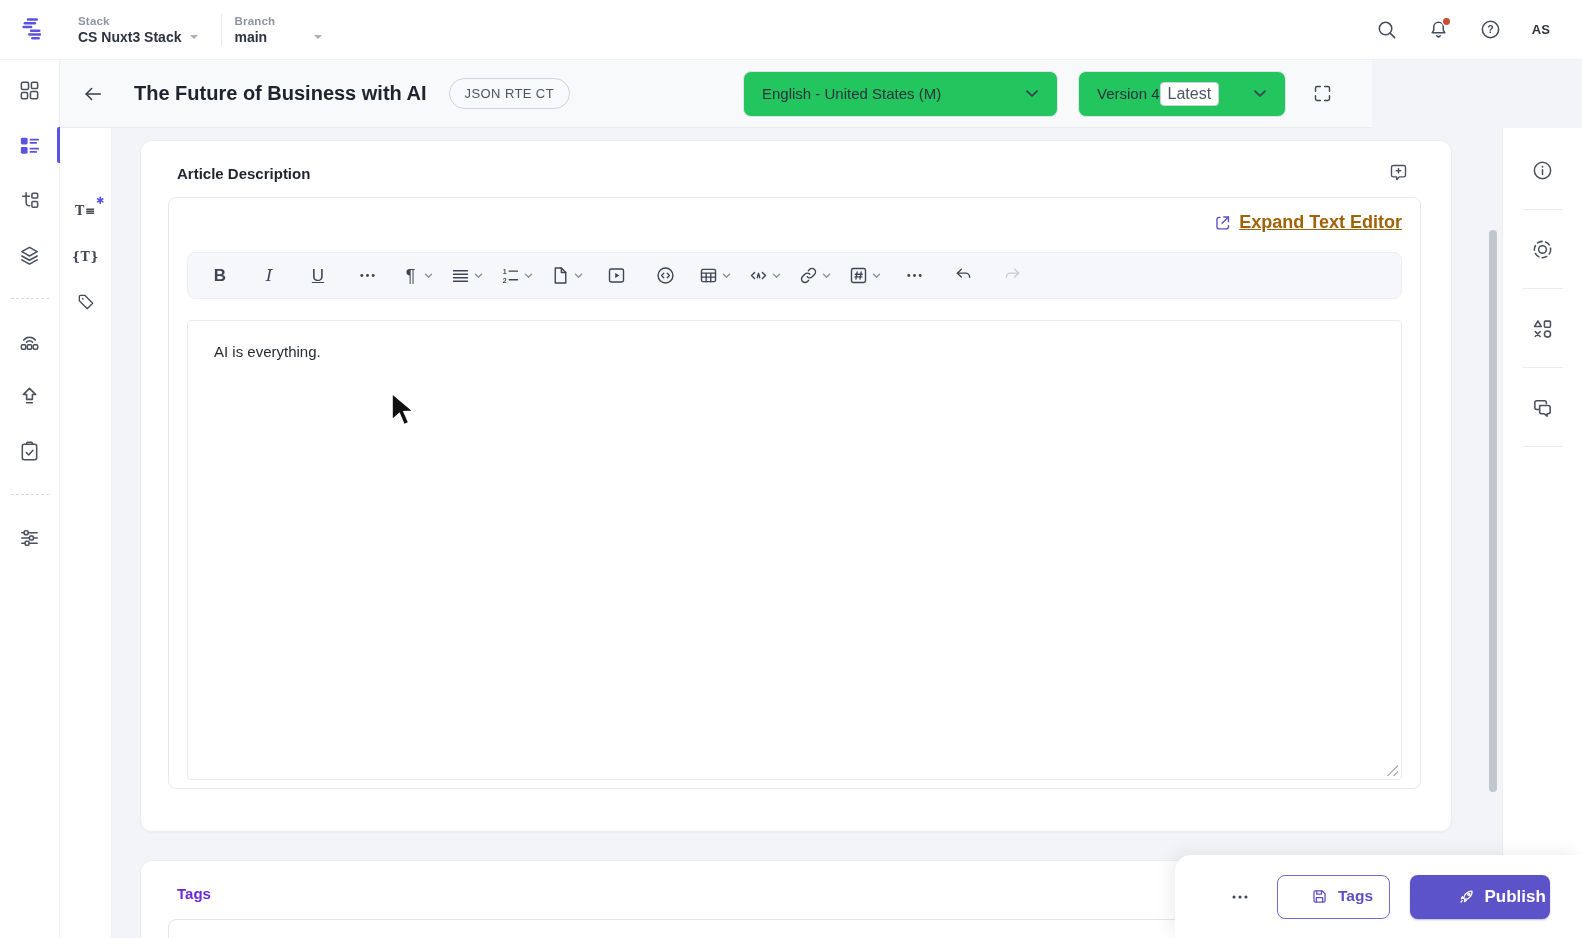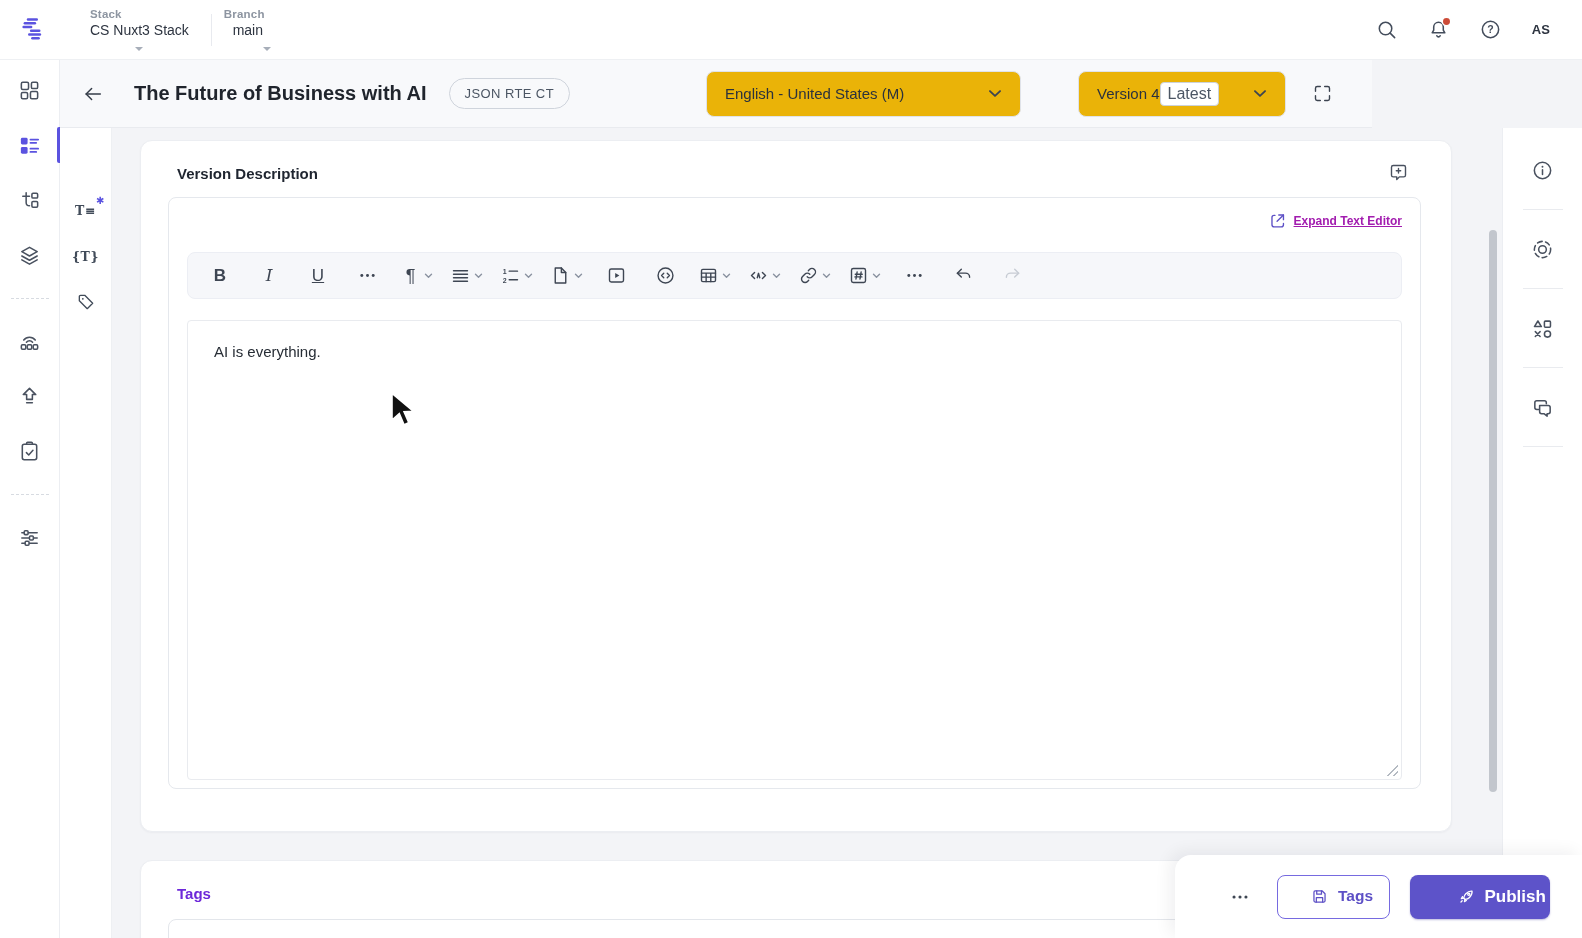--- a/index.html
+++ b/index.html
@@ -6,39 +6,39 @@
   html,body { width:1582px; height:938px; overflow:hidden;
     font-family:"Liberation Sans","DejaVu Sans",sans-serif; background:#f3f4f7; color:#2a313c; }
   button { background:none; border:none; cursor:pointer; font-family:inherit; }
 
   .svg-ic { fill:none; stroke:currentColor; stroke-width:1.6; stroke-linecap:round; stroke-linejoin:round; width:100%; height:100%; display:block; }
   [data-icon]{ display:inline-flex; align-items:center; justify-content:center; }
 
   
   .topbar { position:absolute; left:0; top:0; width:1582px; height:60px; background:#fff; border-bottom:1px solid #eef0f3; display:flex; align-items:center; z-index:30; }
   .logo { width:30px; height:30px; margin-left:18px; }
-  .ctx-group { display:flex; flex-direction:column; justify-content:center; margin-left:42px; }
+  .ctx-group { display:flex; flex-direction:column; justify-content:center; margin-left:30px; }
   .ctx-label { font-size:11.5px; font-weight:700; color:#8d95a1; letter-spacing:.2px; margin-bottom:2px; }
-  .ctx-value { font-size:14px; font-weight:400; color:#2d3440; display:flex; align-items:center; gap:8px;flex-direction:column; }
+  .ctx-value { font-size:14px; font-weight:700; color:#2d3440; display:flex; align-items:center; gap:8px; }
   .caret { width:10px; height:6px; color:#a7aeb9; }
   .ctx-sep { width:1px; height:32px; background:#e8eaef; margin-left:22px; }
   .branch-caret { margin-left:38px; }
   .topbar-right { margin-left:auto; display:flex; align-items:center; gap:16px; padding-right:24px; }
   .tb-icon-btn { width:36px; height:36px; display:flex; align-items:center; justify-content:center; color:#444d5c; position:relative; }
   .tb-icon-btn span { width:23px; height:23px; }
   .avatar { width:34px; height:34px; display:flex; align-items:center; justify-content:center; font-size:13px; font-weight:800; color:#2d3440; letter-spacing:.3px; }
 
   
   .entry-header { position:absolute; left:0; top:60px; width:1372px; height:68px; background:#f8f9fb; border-bottom:1px solid #e9ebef; display:flex; align-items:center; z-index:20; }
   .back-btn { width:34px; height:34px; margin-left:76px; color:#353d49; display:flex; align-items:center; justify-content:center; }
   .back-btn span { width:22px; height:22px; }
   .entry-title { font-size:20px; font-weight:800; color:#20252d; margin-left:24px; white-space:nowrap; }
   .ct-badge { margin-left:22px; padding:7px 15px; border:1px solid #cfd4dc; border-radius:16px; font-size:13px; color:#4b5563; letter-spacing:.4px; background:transparent; }
   .header-right { margin-left:auto; display:flex; align-items:center; gap:20px; padding-right:34px; }
-  .select-box { height:46px; background:#eab308; border:1px solid #e0e3e9; border-radius:8px; display:flex; align-items:center; padding:0 18px; font-size:15px; color:#2b323d;margin-left:37px; }
+  .select-box { height:46px; background:#22c55e; border:1px solid #e0e3e9; border-radius:8px; display:flex; align-items:center; padding:0 18px; font-size:15px; color:#2b323d; }
   .lang-box { width:315px; justify-content:space-between; }
   .ver-box { width:208px; gap:0; }
   .sel-chevron { width:14px; height:9px; color:#3c4450; }
   .ver-box .sel-chevron { margin-left:auto; }
   .latest-badge { font-size:16px; color:#4c5664; border:1px solid #ccd2da; border-radius:4px; padding:2px 7px; background:#fff; }
   .fs-btn { width:32px; height:32px; color:#3c4450; display:flex; align-items:center; justify-content:center; }
   .fs-btn span{ width:21px; height:21px; }
 
   
   .left-sidebar { position:absolute; left:0; top:60px; width:60px; height:878px; background:#fff; border-right:1px solid #eceef2; z-index:25; display:flex; flex-direction:column; align-items:center; padding-top:10px; }
@@ -54,21 +54,21 @@
   .fn-item .req { position:absolute; top:3px; right:1px; color:#5b53e0; font-size:10px; font-weight:700; }
 
   
   .article-panel { position:absolute; left:140px; top:140px; width:1312px; height:692px; background:#fff; border:1px solid #eceef2; border-radius:12px; box-shadow:0 1px 2px rgba(16,24,40,.04); z-index:5; }
   .panel-title { position:absolute; left:36px; top:24px; font-size:15px; font-weight:800; color:#1f2530; }
   .comment-btn { position:absolute; right:38px; top:16px; width:30px; height:30px; color:#49515f; display:flex; align-items:center; justify-content:center; }
   .comment-btn span { width:21px; height:21px; }
   .field-wrap { position:absolute; left:27px; right:30px; top:56px; bottom:42px; border:1px solid #e5e8ed; border-radius:8px; background:#fff; }
   .expand-row { position:absolute; top:14px; right:18px; display:flex; align-items:center; gap:8px; color:#5d50c6; }
   .expand-row span.exp-ic { width:17px; height:17px; }
-  .expand-link { font-size:12px; font-weight:700; color:#a21caf; text-decoration:underline; }
+  .expand-link { font-size:18px; font-weight:700; color:#a16207; text-decoration:underline; }
   .rte-toolbar { position:absolute; top:54px; left:18px; right:18px; height:47px; background:#f6f7fa; border:1px solid #eceef4; border-radius:8px; display:flex; align-items:center; padding:0 14px; gap:13px; }
   .rte-btn { height:36px; min-width:36px; padding:0 2px; display:flex; align-items:center; justify-content:center; color:#3e4653; border-radius:6px; gap:3px; }
   .rte-btn span.svgspan { width:21px; height:21px; }
   .rte-btn .dd { width:9px; height:6px; color:#8a92a0; }
   .rte-btn.disabled { color:#c7ccd4; }
   .tg { font-size:17px; line-height:1; color:#3e4653; }
   .editarea { position:absolute; top:122px; left:18px; right:18px; bottom:8px; background:#fff; border:1px solid #e9ebef; border-radius:4px; }
   .editor-text { position:absolute; left:26px; top:22px; font-size:15px; color:#272d35; }
   .resize-handle { position:absolute; right:3px; bottom:3px; width:13px; height:13px;
     background:repeating-linear-gradient(135deg, transparent 0 2.5px, #b4bac2 2.5px 4px); clip-path:polygon(100% 0, 100% 100%, 0 100%); }
@@ -312,21 +312,21 @@
       <span data-icon="tag-field-icon" style="width:20px;height:20px">
         <svg class="svg-ic" viewBox="0 0 24 24">
           <path d="M4 10.5V5.5A1.5 1.5 0 0 1 5.5 4h5L20 13.5 13.5 20z"></path>
           <circle cx="8.2" cy="8.2" r="1.1" fill="currentColor" stroke="none"></circle>
         </svg>
       </span>
     </button>
   </nav>
 
 <section class="article-panel">
-  <div class="panel-title">Version Description</div>
+  <div class="panel-title">Article Description</div>
   <button class="comment-btn">
       <span data-icon="comment-add-icon" class="svgspan">
         <svg class="svg-ic" viewBox="0 0 24 24">
           <path d="M4 6a2 2 0 0 1 2-2h12a2 2 0 0 1 2 2v9a2 2 0 0 1-2 2h-5l-3 3v-3H6a2 2 0 0 1-2-2z"></path>
           <path d="M12 7.5v5M9.5 10h5"></path>
         </svg>
       </span>
     </button>
   <div class="field-wrap">
     <div class="expand-row">

